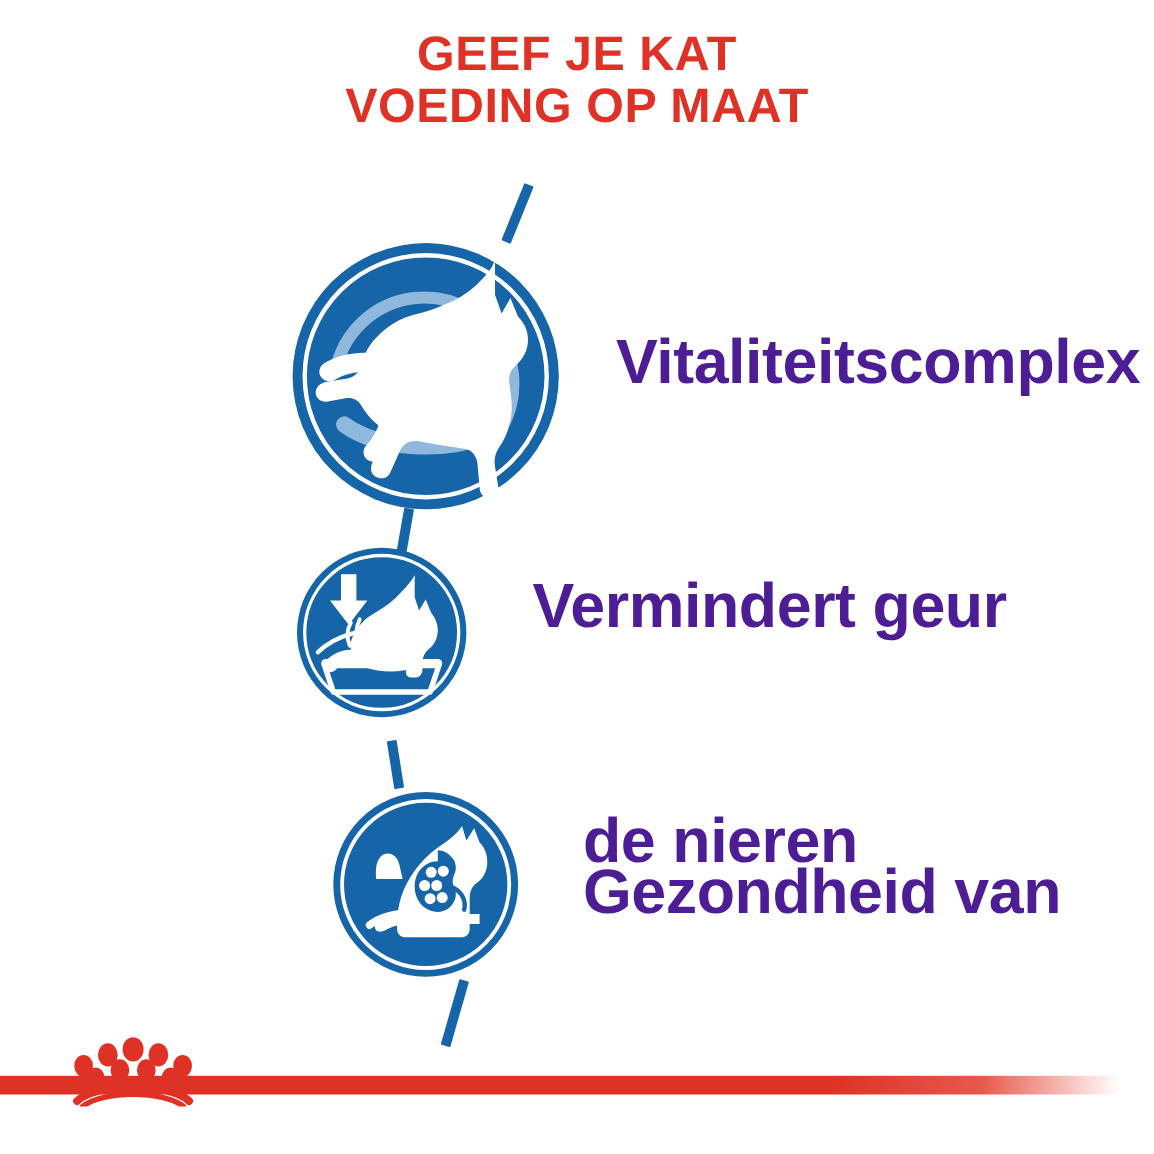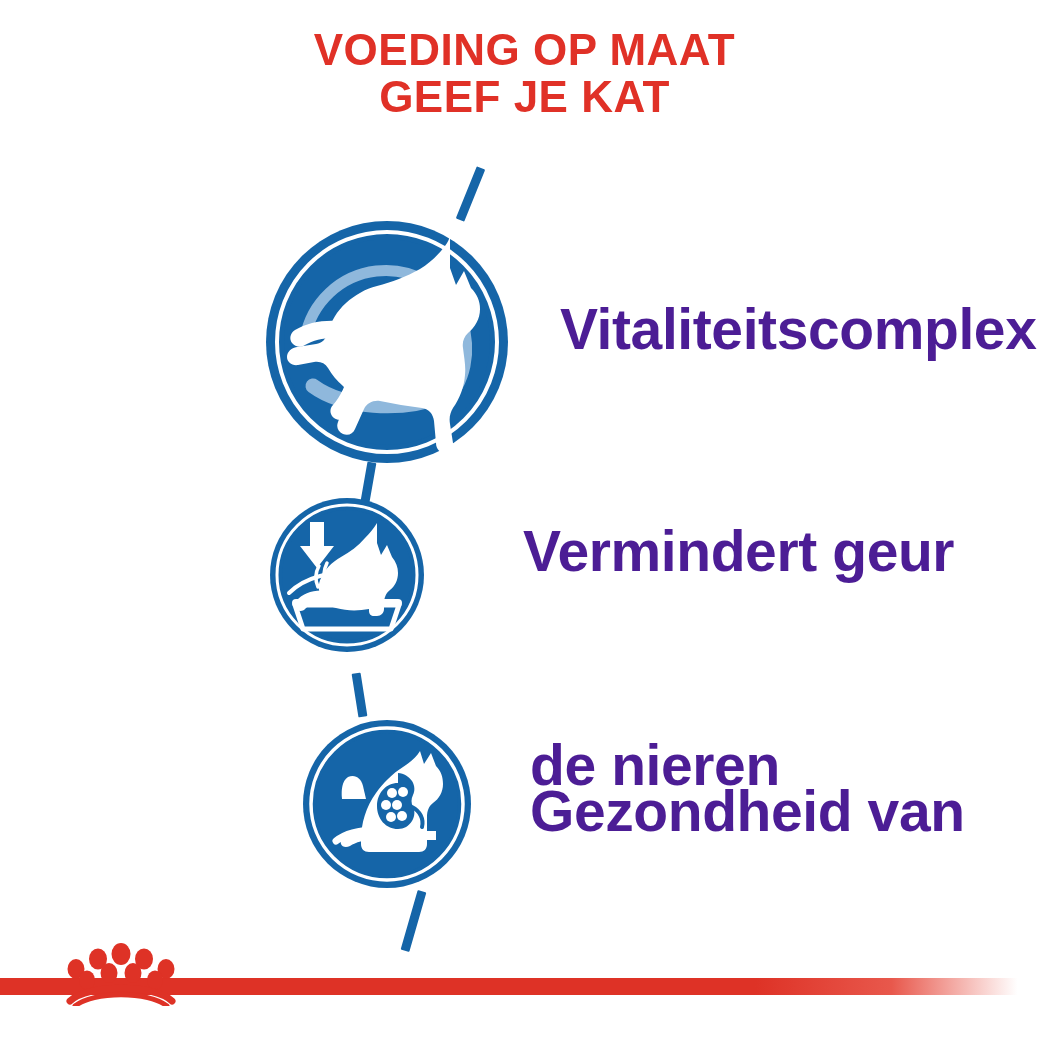--- a/index.html
+++ b/index.html
@@ -86,22 +86,22 @@
     height: 66px;
   }
   .crown svg { display: block; }
 </style>
 </head>
 <body>
 
 <div id="canvas">
 
   <div class="headline">
+    <span class="hl-line">GEEF JE KAT</span>
     <span class="hl-line">VOEDING OP MAAT</span>
-    <span class="hl-line">GEEF JE KAT</span>
   </div>
 
   <div class="dash" style="left:466px; top:166px; width:9px; height:56px; transform:rotate(22deg); transform-origin:center;"></div>
 
   <div class="dash" style="left:364px; top:462px; width:9px; height:40px; transform:rotate(10deg); transform-origin:center;"></div>
 
   <div class="dash" style="left:355px; top:673px; width:9px; height:44px; transform:rotate(-9deg); transform-origin:center;"></div>
 
   <div class="dash" style="left:409px; top:890px; width:9px; height:62px; transform:rotate(16deg); transform-origin:center;"></div>
 
@@ -171,21 +171,21 @@
 
         <path d="M20 96 C36 80 62 74 88 76" fill="none" stroke="#ffffff" stroke-width="4" stroke-linecap="round"></path>
 
         <path d="M50 69 c-4 7 -4 14 -1 21" fill="none" stroke="#ffffff" stroke-width="3.5" stroke-linecap="round"></path>
         <path d="M58 66 c-4 8 -4 16 -1 23" fill="none" stroke="#ffffff" stroke-width="3.5" stroke-linecap="round"></path>
         <path d="M66 68 c-4 8 -4 15 -1 22" fill="none" stroke="#ffffff" stroke-width="3.5" stroke-linecap="round"></path>
       </g>
     </svg>
   </div>
 
-  <div class="feature-row" style="left:523px; top:528px;">
+  <div class="feature-row" style="left:484px; top:528px;">
     <div class="feature-label">
       <span class="lbl-line">Vermindert geur</span>
     </div>
   </div>
 
   <div class="icon-circle" style="left:302px; top:719px; width:170px; height:170px;">
     <svg width="170" height="170" viewBox="0 0 170 170" aria-hidden="true">
       <circle cx="85" cy="85" r="84" fill="#1565A8"></circle>
       <circle cx="85" cy="85" r="76" fill="none" stroke="#ffffff" stroke-width="3.5"></circle>
       <circle cx="85" cy="85" r="71" fill="#1565A8"></circle>

